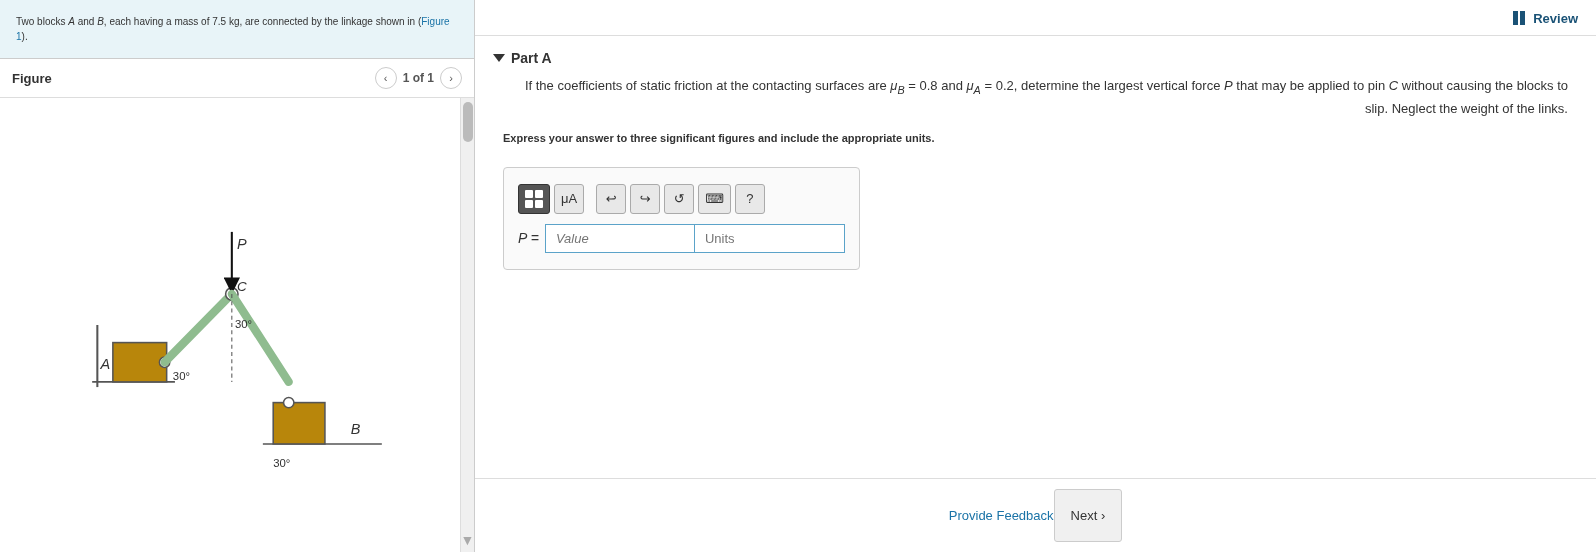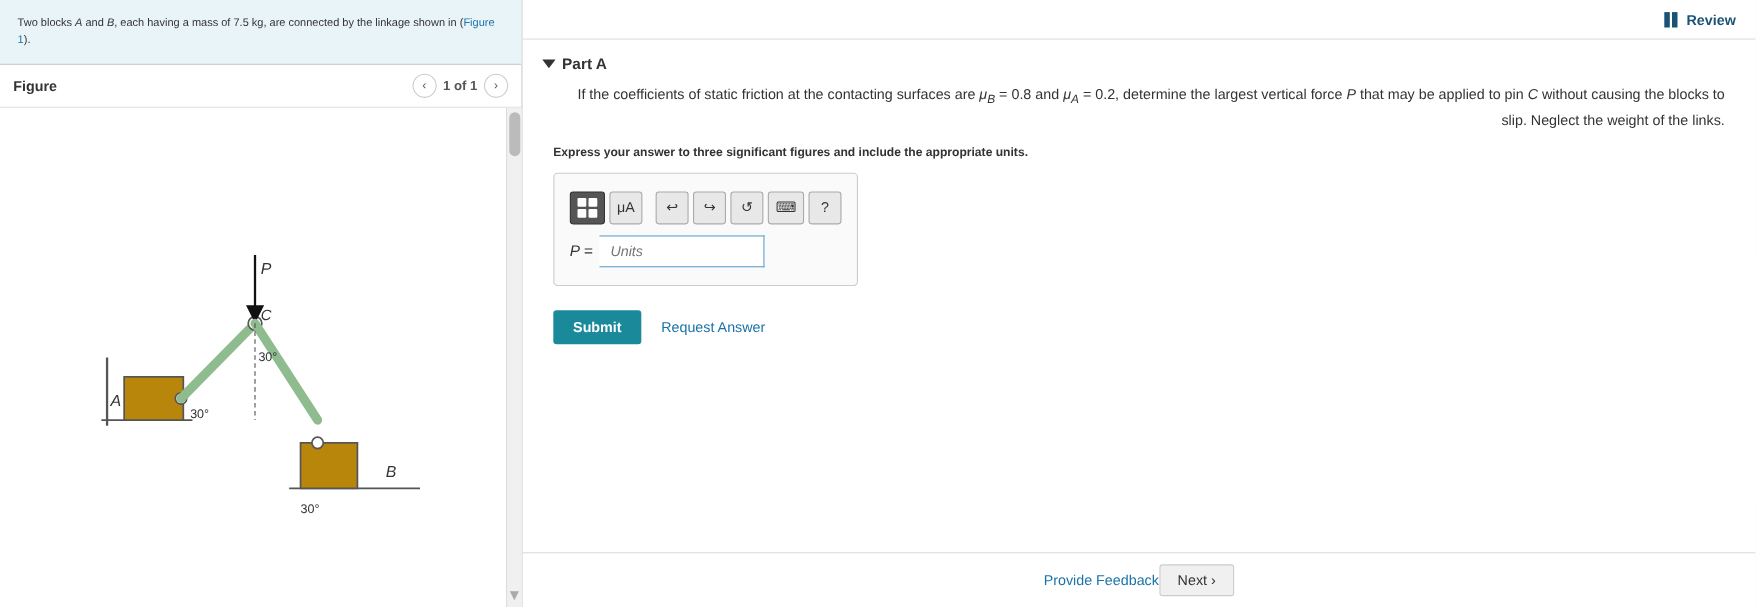--- a/index.html
+++ b/index.html
@@ -152,20 +152,21 @@
       margin-bottom: 12px;
     }
     
     .answer-box {
       border: 1px solid #ccc;
       border-radius: 4px;
       padding: 16px 14px;
       background: #fafafa;
       display: inline-block;
       margin-bottom: 18px;
+      margin-top: 11px;
     }
     .toolbar {
       display: flex;
       align-items: center;
       gap: 4px;
       margin-bottom: 10px;
     }
     .toolbar-btn {
       border: 1px solid #aaa;
       background: #e8e8e8;
@@ -209,21 +210,20 @@
       background: #fff;
     }
     .units-input {
       border: 1.5px solid #5ba3c9;
       border-left: none;
       padding: 6px 10px;
       font-size: 13px;
       width: 150px;
       outline: none;
       color: #aaa;
-      font-style: italic;
       background: #fff;
     }
     .action-row {
       display: flex;
       align-items: center;
       gap: 18px;
       margin-top: 4px;
     }
     .submit-btn {
       background: #1a8a9a;
@@ -253,21 +253,21 @@
     .provide-feedback-link {
       color: #1a73a7;
       text-decoration: none;
       font-size: 13px;
       cursor: pointer;
     }
     .next-btn {
       background: #f0f0f0;
       border: 1px solid #ccc;
       border-radius: 3px;
-      padding: 6px 16px;
+      padding: 18px 16px;
       font-size: 13px;
       cursor: pointer;
       color: #333;
     }
     
     .grid-icon {
       display: grid;
       grid-template-columns: 1fr 1fr;
       gap: 2px;
       width: 18px;
@@ -433,28 +433,25 @@
           <button class="toolbar-btn">
             <span>⌨</span>
           </button>
           <button class="toolbar-btn">
             <span>?</span>
           </button>
         </div>
 
         <div class="input-row">
           <span class="p-label"><em>P</em> =</span>
+          <input class="value-input" type="text" placeholder="Value" style="">
           <input class="units-input" type="text" placeholder="Units" style="">
         </div>
       </div>
 
-      <div class="action-row">
-        <button class="submit-btn">Submit</button>
-        <a href="#" class="request-link">Request Answer</a>
-      </div>
     </div>
 
     <div class="footer-row">
       <a href="#" class="provide-feedback-link">Provide Feedback</a>
       <button class="next-btn">Next ›</button>
     </div>
   </div>
 </div>
 
 </body></html>

